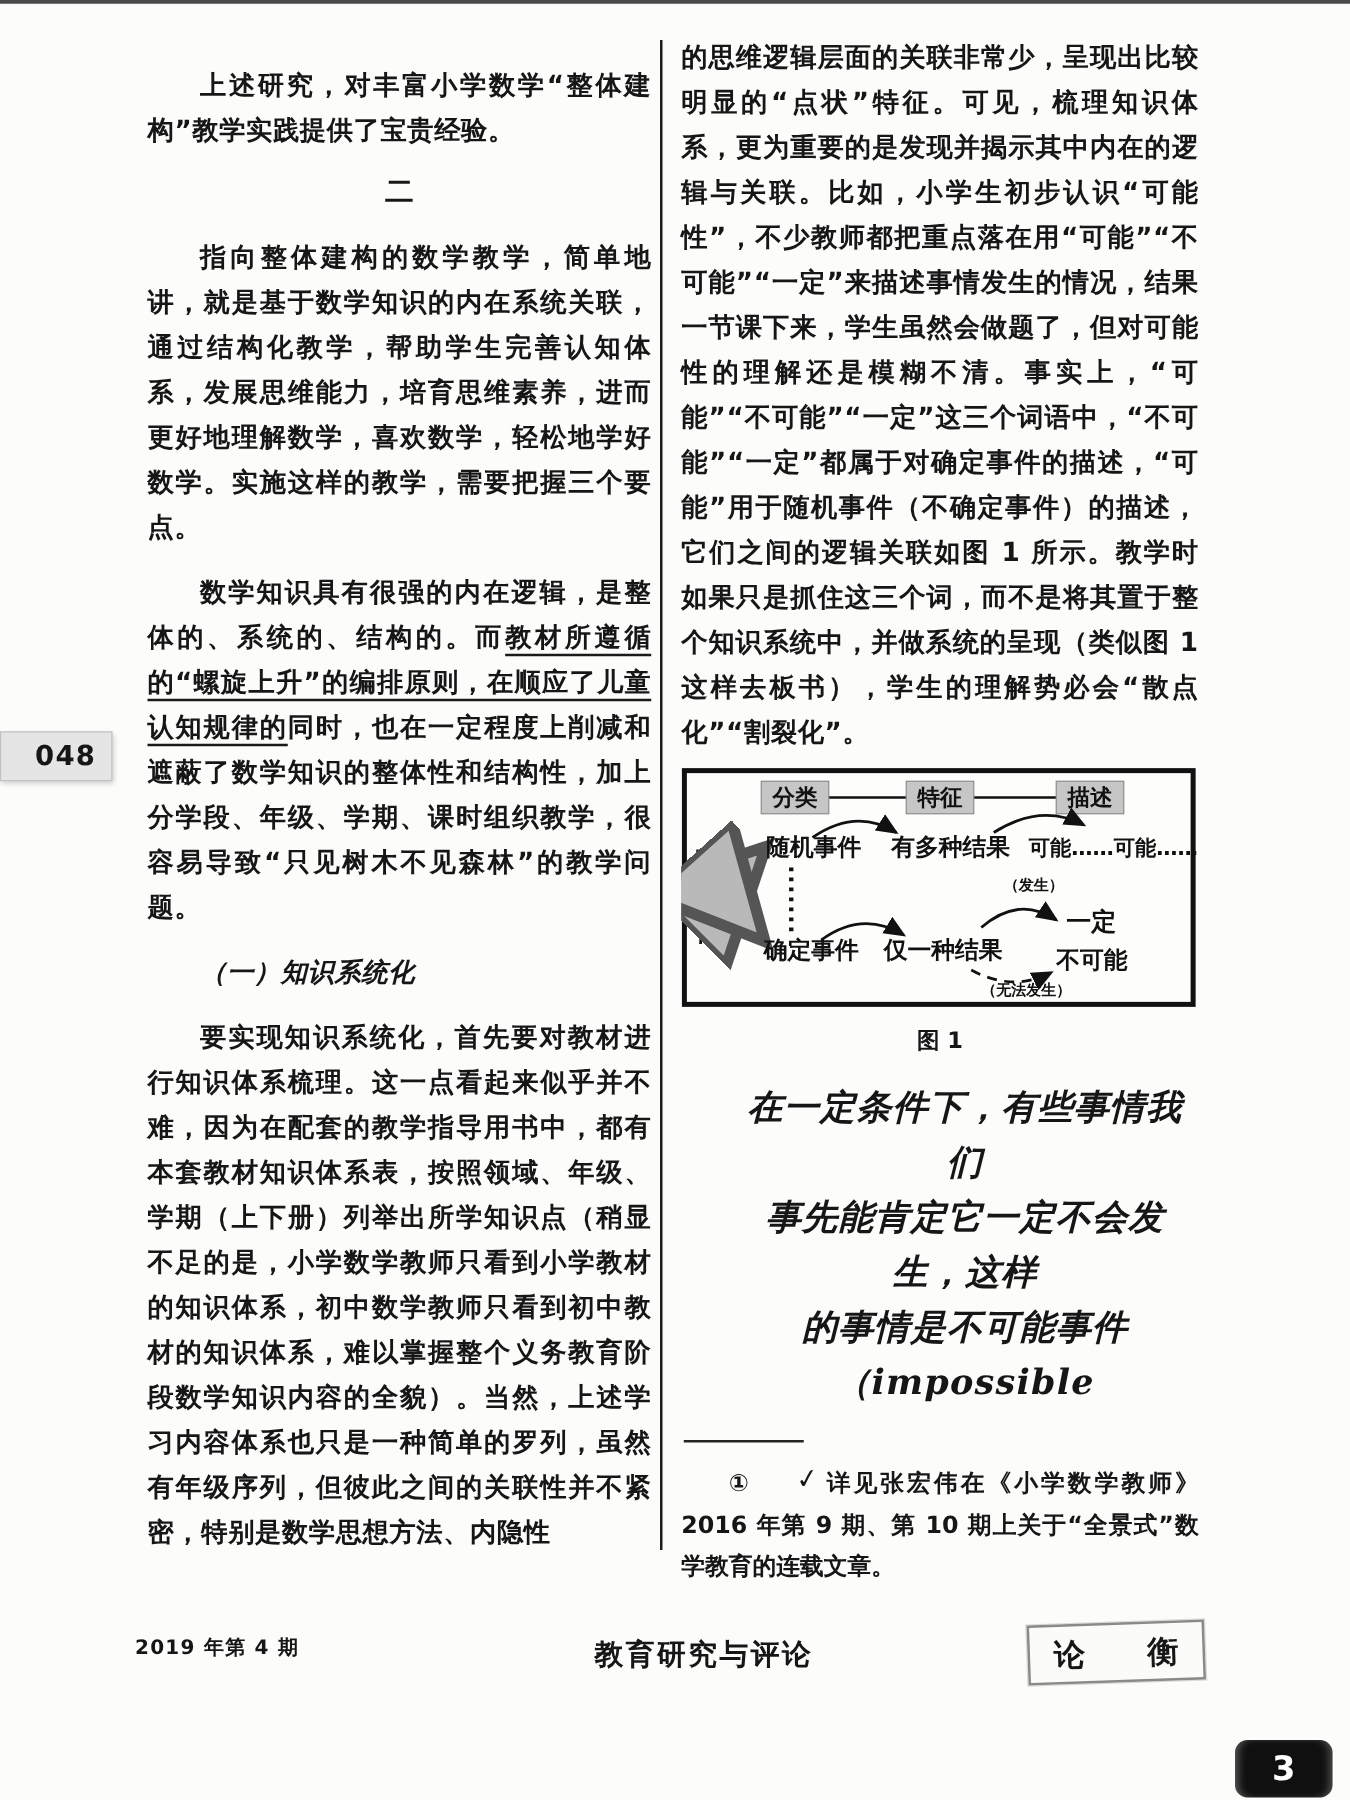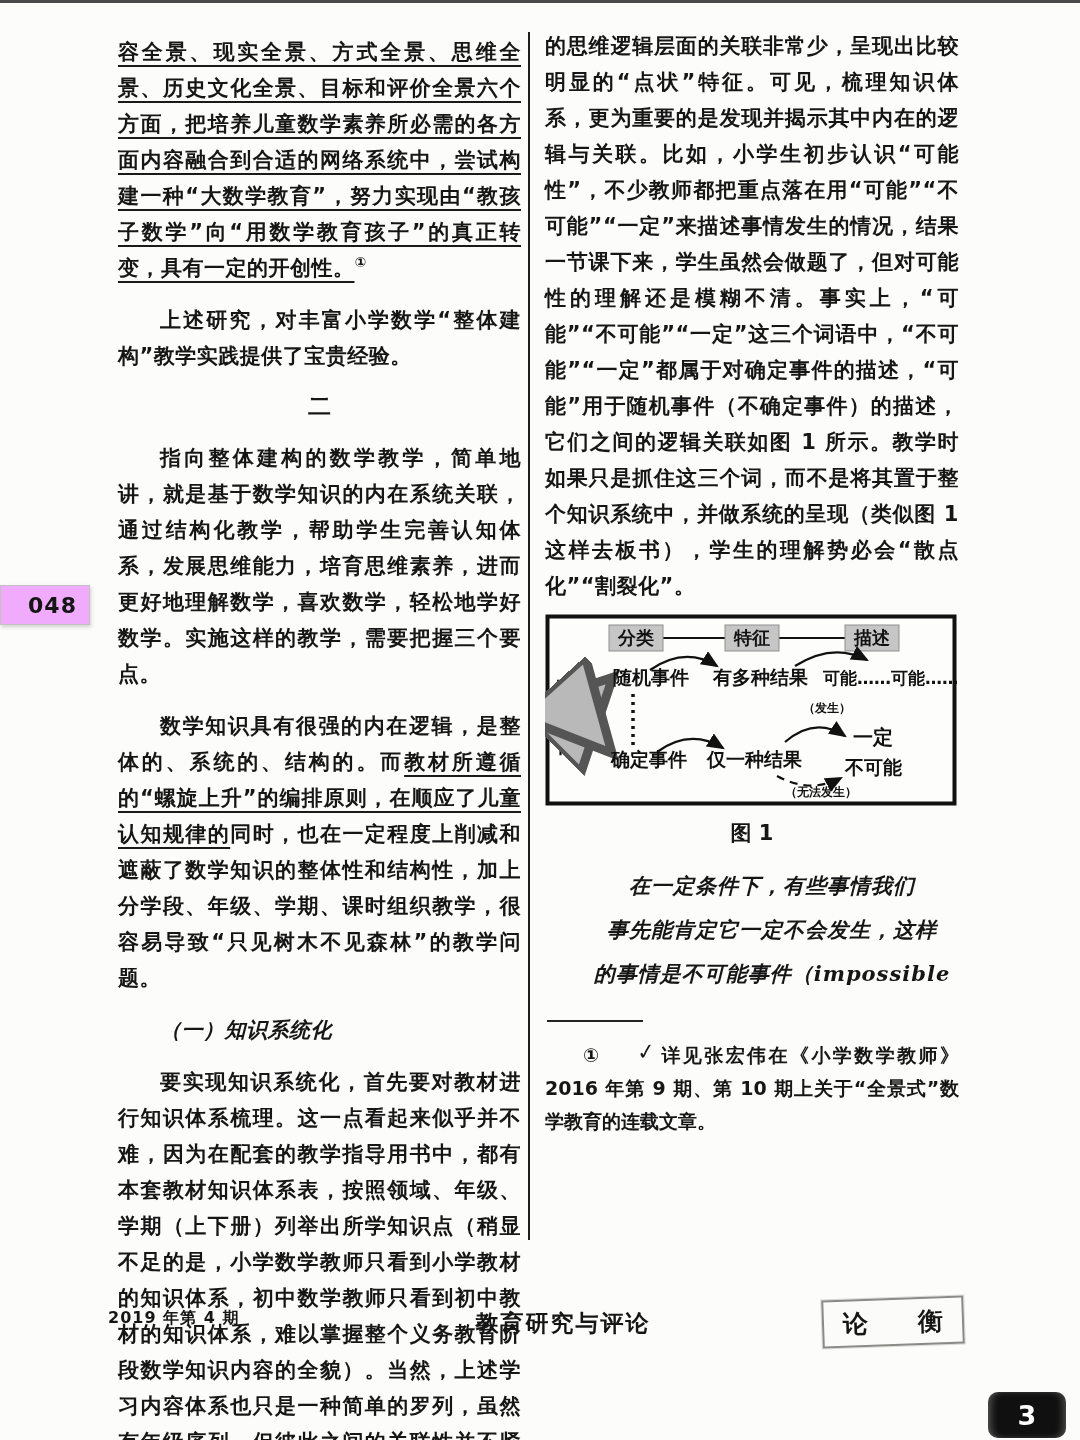--- a/index.html
+++ b/index.html
@@ -21,35 +21,35 @@
   p.indent { text-indent:2em;margin-top:16px; }
   .u {
     text-decoration:underline; text-decoration-thickness:2.2px;
     text-underline-offset:6px; text-decoration-skip-ink:none; text-decoration-color:#1a1a1a;
   }
   sup.note { font-size:14px; vertical-align:super; line-height:0; }
   .section-heading { text-align:center; font-size:23px; font-weight:700; margin:14px 0 14px; line-height:36px; }
   .kai { font-family:"DejaVu Serif", serif; font-style:italic; font-weight:700; }
 
   .figure-wrap { margin:10px 0 0 0; }
-  .fig-caption { text-align:center; font-weight:700; font-size:21px; margin:8px 0 6px; line-height:30px; }
+  .fig-caption { text-align:center; font-weight:700; font-size:18px; margin:8px 0 6px; line-height:30px; }
 
   .quote { margin:16px 0 6px 40px; }
   .quote p {
     margin:0; font-family:"DejaVu Serif", serif; font-style:italic; font-weight:700;
-    font-size:21px; line-height:44px; text-align:center; letter-spacing:1px;
+    font-size:28px; line-height:44px; text-align:center; letter-spacing:1px;
   }
 
   .footnote-rule { width:96px; height:2px; background:#242424; margin:24px 0 16px 2px; }
   .footnote p { margin:0; font-size:19px; line-height:33px; font-weight:600; text-align:justify; text-indent:2em; }
   .pen-check { display:inline-block; font-weight:700; font-size:22px; margin:0 4px 0 -3px; transform:rotate(-8deg); }
 
   .margin-number {
     position:absolute; left:0; top:585px; width:90px; height:40px;
-    background:#f0abfc; border:1px solid #c2c2c2; box-shadow:1px 2px 4px rgba(0,0,0,0.18);
+    background:#e5e5e5; border:1px solid #c2c2c2; box-shadow:1px 2px 4px rgba(0,0,0,0.18);
     display:flex; align-items:center; justify-content:flex-end; padding-right:12px;
     box-sizing:border-box; font-size:22px; font-weight:700; letter-spacing:1px;
   }
 
   .footer-issue   { position:absolute; left:108px; top:1308px; font-size:16px; font-weight:700; letter-spacing:1px; }
   .footer-journal { position:absolute; left:0; right:0; top:1308px; text-align:center; font-size:23px; font-weight:700; letter-spacing:2px;margin-left:46px; }
   .stamp {
     position:absolute; left:822px; top:1298px; width:142px; height:48px;
     border:2px solid #8a8a86; background:#fbfbf9; box-sizing:border-box;
     display:flex; align-items:center; justify-content:center;
@@ -75,21 +75,20 @@
 <div class="page">
   <div class="scan-edge-top"></div>
 
   <div class="margin-number">
     <span>048</span>
   </div>
 
   <div class="divider"></div>
 
   <div class="col col-left">
-    <p class="body"><span class="u">容全景、现实全景、方式全景、思维全景、历史文化全景、目标和评价全景六个方面，把培养儿童数学素养所必需的各方面内容融合到合适的网络系统中，尝试构建一种“大数学教育”，努力实现由“教孩子数学”向“用数学教育孩子”的真正转变，具有一定的开创性。</span><sup class="note">①</sup></p>
     <p class="body indent">上述研究，对丰富小学数学“整体建构”教学实践提供了宝贵经验。</p>
     <div class="section-heading">二</div>
     <p class="body indent">指向整体建构的数学教学，简单地讲，就是基于数学知识的内在系统关联，通过结构化教学，帮助学生完善认知体系，发展思维能力，培育思维素养，进而更好地理解数学，喜欢数学，轻松地学好数学。实施这样的教学，需要把握三个要点。</p>
     <p class="body indent"><span>数学知识具有很强的内在逻辑，是整体的、系统的、结构的。而</span><span class="u">教材所遵循的“螺旋上升”的编排原则，在顺应了儿童认知规律的</span><span>同时，也在一定程度上削减和遮蔽了数学知识的整体性和结构性，加上分学段、年级、学期、课时组织教学，很容易导致“只见树木不见森林”的教学问题。</span></p>
     <p class="body indent kai">（一）知识系统化</p>
     <p class="body indent">要实现知识系统化，首先要对教材进行知识体系梳理。这一点看起来似乎并不难，因为在配套的教学指导用书中，都有本套教材知识体系表，按照领域、年级、学期（上下册）列举出所学知识点（稍显不足的是，小学数学教师只看到小学教材的知识体系，初中数学教师只看到初中教材的知识体系，难以掌握整个义务教育阶段数学知识内容的全貌）。当然，上述学习内容体系也只是一种简单的罗列，虽然有年级序列，但彼此之间的关联性并不紧密，特别是数学思想方法、内隐性</p>
   </div>
 
   <div class="col col-right">
     <p class="body">的思维逻辑层面的关联非常少，呈现出比较明显的“点状”特征。可见，梳理知识体系，更为重要的是发现并揭示其中内在的逻辑与关联。比如，小学生初步认识“可能性”，不少教师都把重点落在用“可能”“不可能”“一定”来描述事情发生的情况，结果一节课下来，学生虽然会做题了，但对可能性的理解还是模糊不清。事实上，“可能”“不可能”“一定”这三个词语中，“不可能”“一定”都属于对确定事件的描述，“可能”用于随机事件（不确定事件）的描述，它们之间的逻辑关联如图 1 所示。教学时如果只是抓住这三个词，而不是将其置于整个知识系统中，并做系统的呈现（类似图 1 这样去板书），学生的理解势必会“散点化”“割裂化”。</p>

